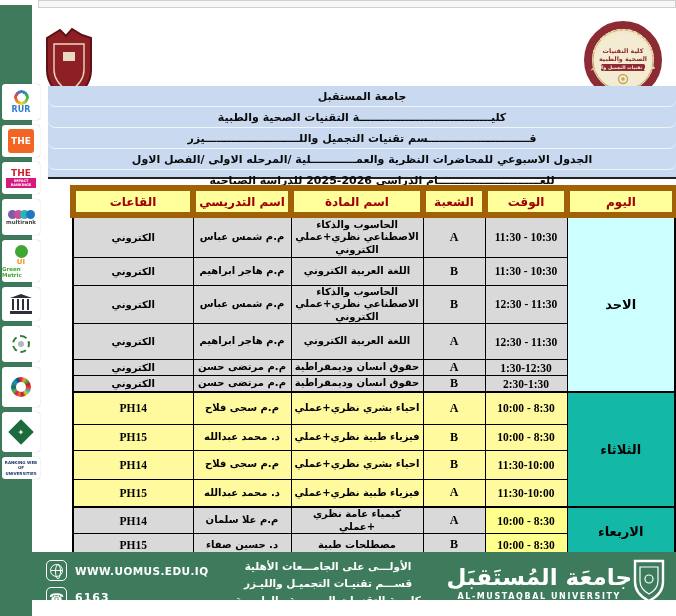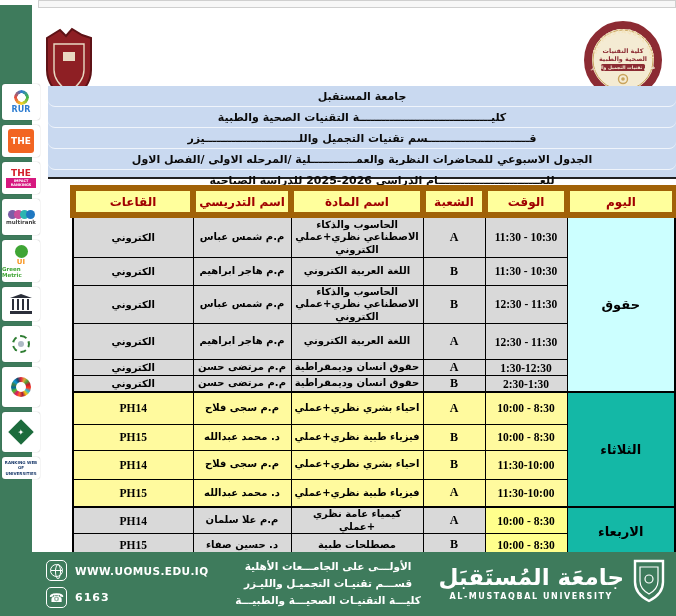--- a/index.html
+++ b/index.html
@@ -74,36 +74,36 @@
   td.day-cyan { background:#CCFFFF; }
   td.c-time { font-family:"Liberation Serif", serif; font-size:11.5px; }
   td.c-time .ltr { direction:ltr; unicode-bidi:isolate; }
   td.time-hl { background:#FFFF8C; }
   td.c-sec { font-family:"Liberation Serif", serif; font-size:12px; }
   td.c-subj, td.c-inst { font-size:10px; line-height:1.25; }
   td.c-hall { font-size:10px; }
   td.c-hall.latin { font-family:"Liberation Serif", serif; font-size:11.5px; }
 
   
-  .footer { position:absolute; left:0; top:552px; width:676px; height:64px; background:#3E7B5C;
+  .footer { position:absolute; left:0; top:552px; width:676px; height:48px; background:#3E7B5C;
     color:#fff; }
   .f-left { position:absolute; left:46px; top:8px; display:flex; flex-direction:column; gap:6px; }
   .f-row { display:flex; align-items:center; gap:8px; }
   .f-ic { width:21px; height:21px; border:1.6px solid #fff; border-radius:5px;
     display:flex; align-items:center; justify-content:center; flex:0 0 auto; }
   .globe { width:13px; height:13px; border:1.4px solid #fff; border-radius:50%; position:relative; }
   .globe::before { content:""; position:absolute; left:0; right:0; top:4.5px; height:1.2px; background:#fff; }
   .globe::after { content:""; position:absolute; left:3.5px; top:-1px; width:4px; height:13px;
     border:1.2px solid #fff; border-radius:50%; }
   .phone-glyph { font-size:12px; color:#fff; line-height:1; }
   .f-site { font-size:10.5px; font-weight:bold; letter-spacing:.4px; }
   .f-phone { font-size:11px; font-weight:bold; letter-spacing:1px; }
   .f-center { position:absolute; left:223px; top:6px; width:210px; direction:rtl; text-align:center; }
   .f-center div { font-size:10.5px; font-weight:bold; line-height:1.62; white-space:nowrap; }
-  .f-right { position:absolute; right:10px; top:6px; display:flex; align-items:center; gap:8px;
+  .f-right { position:absolute; right:10px; top:6px; display:flex; align-items:center; gap:0;
     flex-direction:row-reverse;text-align:center; }
   .f-shield { flex:0 0 auto; }
   .f-names { display:flex; flex-direction:column; align-items:center; }
   .f-ar { font-size:23px; font-weight:bold; direction:rtl; line-height:1.1; white-space:nowrap; }
   .f-en { font-size:8px; font-weight:bold; letter-spacing:1.6px; margin-top:1px; white-space:nowrap; }
 </style>
 </head>
 <body>
 
 <div class="page">
@@ -210,21 +210,21 @@
             <th>اليوم</th>
             <th>الوقت</th>
             <th>الشعبة</th>
             <th>اسم المادة</th>
             <th>اسم التدريسي</th>
             <th>القاعات</th>
           </tr>
         </thead>
       <tbody id="tt-body">
           <tr class="group-start" style="height: 42px;">
-            <td rowspan="6" class="day-cell day-cyan">حقوق</td>
+            <td rowspan="6" class="day-cell day-cyan">الاحد</td>
             <td class="c-time bg-gray"><span class="ltr">11:30 - 10:30</span></td>
             <td class="c-sec bg-gray">A</td>
             <td class="c-subj bg-gray">الحاسوب والذكاء الاصطناعي نظري+عملي الكتروني</td>
             <td class="c-inst bg-gray">م.م شمس عباس</td>
             <td class="c-hall bg-gray">الكتروني</td>
           </tr>
           <tr style="height: 28px;">
             <td class="c-time bg-gray"><span class="ltr">11:30 - 10:30</span></td>
             <td class="c-sec bg-gray">B</td>
             <td class="c-subj bg-gray">اللغة العربية الكتروني</td>

